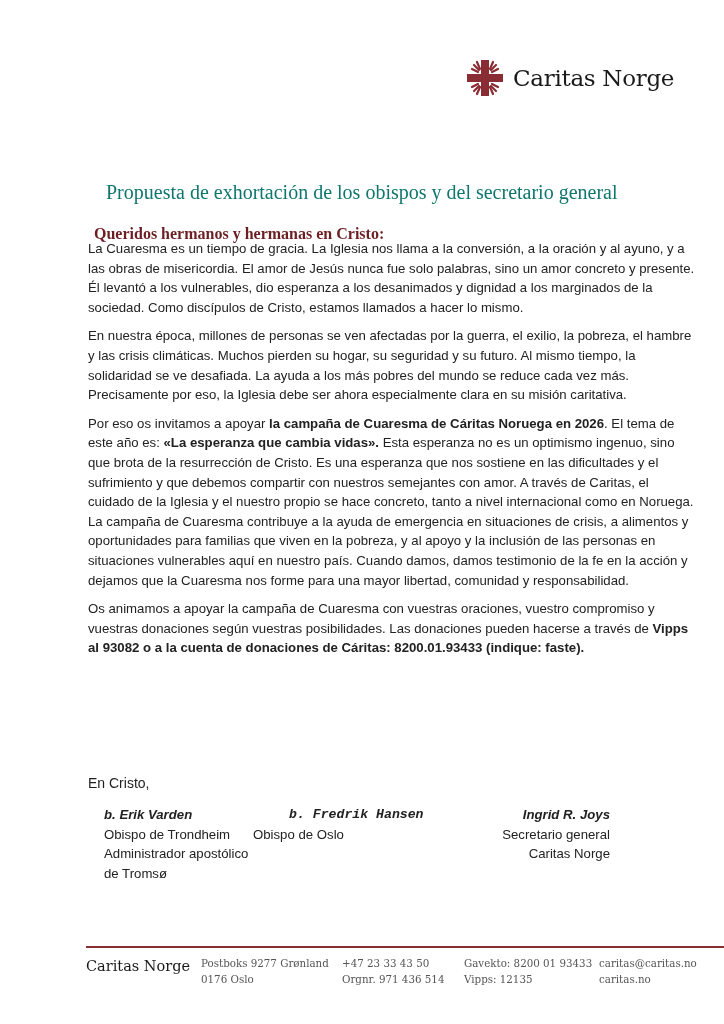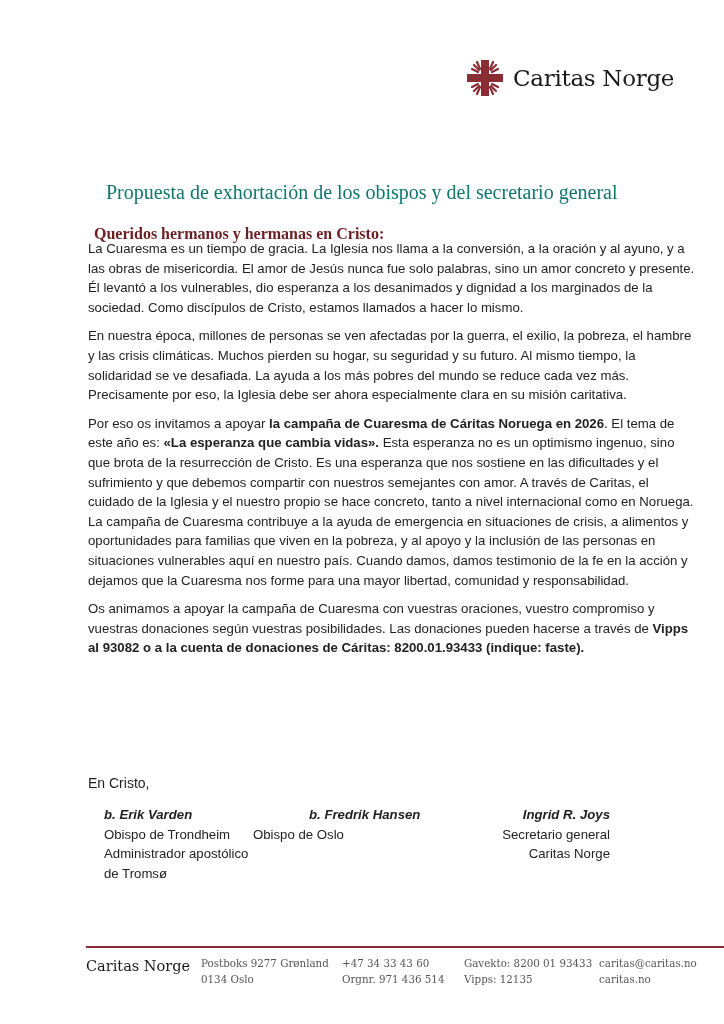--- a/index.html
+++ b/index.html
@@ -30,21 +30,21 @@
     }
     .body-text p { margin: 0 0 9px 0; }
     .body-text b { font-weight: bold; }
     .closing { position: absolute; left: 88px; top: 775px; font-size: 14px; }
     .sig {
       position: absolute; font-size: 13.2px; line-height: 19.6px; color: #222;
     }
     .sig .name { font-weight: bold; font-style: italic; }
     .sig1 { left: 104px; top: 805px; }
     .sig2 { left: 253px; top: 805px; }
-    .sig2 .name { margin-left: 56px; }
+    .sig2 .name { margin-left: 36px; font-family: Liberation Mono, monospace; }
     .sig3 { left: 495px; top: 805px; text-align: right; width: 115px; }
     .footer-rule {
       position: absolute; left: 86px; right: 0; top: 946px; height: 2px; background: #8a2c33;
     }
     .footer {
       position: absolute; top: 955px; left: 86px; right: 0;
       font-family: "DejaVu Serif", serif; font-size: 10.3px; color: #555; line-height: 16px;
     }
     .footer .brand {
       position: absolute; left: 0; top: 3px; font-size: 14.5px; color: #1a1a1a;
@@ -108,24 +108,24 @@
   <div class="name">Ingrid R. Joys</div>
   <div>Secretario general</div>
   <div>Caritas Norge</div>
 </div>
 
 <div class="footer-rule"></div>
 <div class="footer">
   <div class="brand">Caritas Norge</div>
   <div class="col c1">
     <div>Postboks 9277 Grønland</div>
-    <div>0134 Oslo</div>
+    <div>0176 Oslo</div>
   </div>
   <div class="col c2">
-    <div>+47 34 33 43 60</div>
+    <div>+47 23 33 43 50</div>
     <div>Orgnr. 971 436 514</div>
   </div>
   <div class="col c3">
     <div>Gavekto: 8200 01 93433</div>
     <div>Vipps: 12135</div>
   </div>
   <div class="col c4">
     <div>caritas@caritas.no</div>
     <div>caritas.no</div>
   </div>

